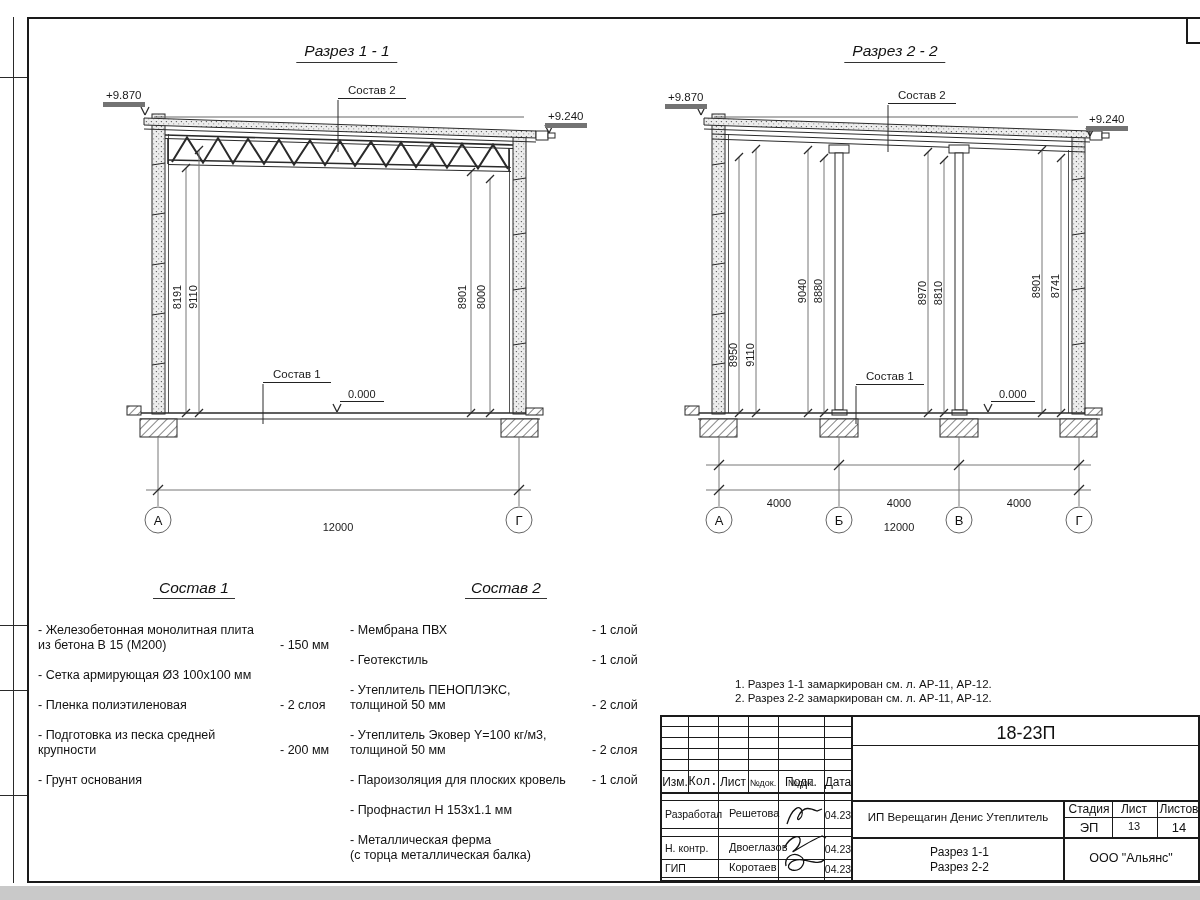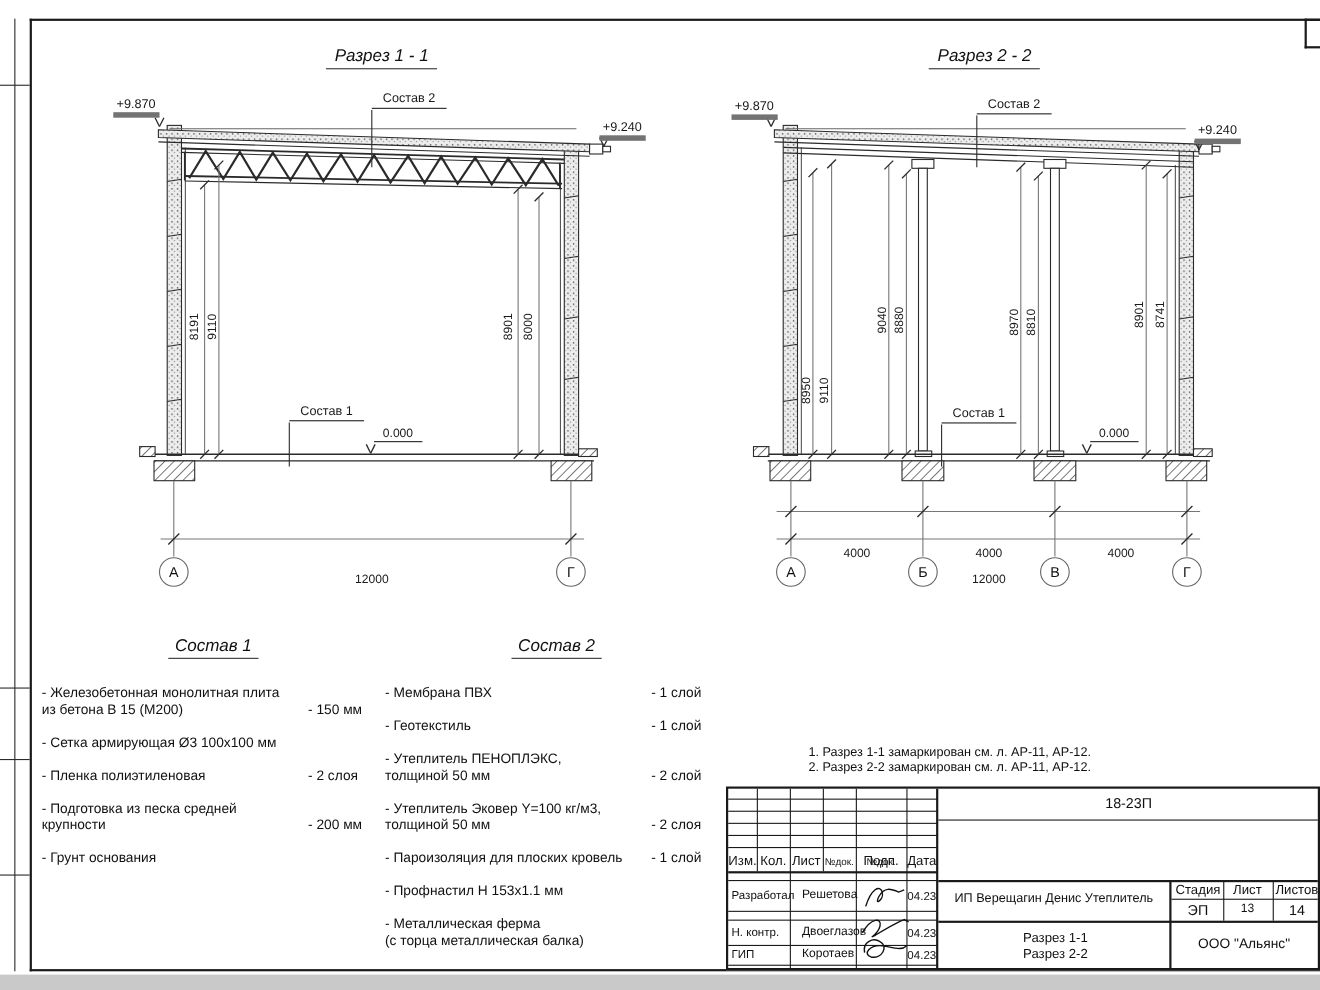--- a/index.html
+++ b/index.html
@@ -362,21 +362,21 @@
   <div class="tb-line-h" style="left:0;top:119px;width:190px;"></div>
   <div class="tb-line-h" style="left:0;top:142px;width:190px;"></div>
   <div class="tb-line-h" style="left:0;top:160px;width:190px;"></div>
 
   <div class="tb-line-h" style="left:191px;top:28px;width:345px;"></div>
   <div class="abs" style="left:191px;top:83px;width:345px;height:2px;background:#1a1a1a;"></div>
   <div class="tb-line-h" style="left:403px;top:100px;width:133px;"></div>
   <div class="abs" style="left:191px;top:120px;width:345px;height:2px;background:#1a1a1a;"></div>
 
   <div class="tb-txt tb-c" style="left:13px;top:58px;font-size:12px;">Изм.</div>
-  <div class="tb-txt tb-c" style="left:41px;top:58px;font-size:12px;">Кол.</div>
+  <div class="tb-txt tb-c" style="left:41px;top:58px;font-size:12px;font-family:Liberation Mono, monospace;">Кол.</div>
   <div class="tb-txt tb-c" style="left:71px;top:58px;font-size:12px;">Лист</div>
   <div class="tb-txt tb-c" style="left:139px;top:61px;font-size:9px;">№док.</div>
 
   <div class="tb-txt tb-c" style="left:139px;top:58px;font-size:12px;">Подп.</div>
   <div class="tb-txt tb-c" style="left:101px;top:61px;font-size:9px;">№док.</div>
   <div class="tb-txt tb-c" style="left:176px;top:58px;font-size:12px;">Дата</div>
 
   <div class="tb-txt" style="left:3px;top:91px;font-size:10.5px;">Разработал</div>
   <div class="tb-txt" style="left:67px;top:90px;font-size:11px;">Решетова</div>
   <div class="tb-txt tb-c" style="left:176px;top:92px;font-size:10.5px;">04.23</div>
@@ -388,21 +388,21 @@
   <div class="tb-txt tb-c" style="left:176px;top:146px;font-size:10.5px;">04.23</div>
 
   <svg style="left:122px;top:85px;" width="40" height="26" viewBox="0 0 40 26">
     <path d="M3,22 C8,6 16,2 18,9 C20,16 10,22 15,13 C20,4 26,6 33,9 L38,7" fill="none" stroke="#111" stroke-width="1.3"></path>
   </svg>
   <svg style="left:118px;top:113px;" width="48" height="48" viewBox="0 0 48 48">
     <path d="M4,18 C12,4 22,4 20,12 C18,20 8,24 16,20 C26,14 36,8 42,6 L46,8" fill="none" stroke="#111" stroke-width="1.3"></path>
     <path d="M6,36 C4,26 14,22 20,26 C28,30 22,42 12,40 C4,38 10,28 24,30 C34,32 40,34 44,30" fill="none" stroke="#111" stroke-width="1.3"></path>
   </svg>
 
-  <div class="tb-txt tb-c" style="left:364px;top:6px;font-size:13px;">18-23П</div>
+  <div class="tb-txt tb-c" style="left:364px;top:6px;font-size:18px;">18-23П</div>
   <div class="tb-txt tb-c" style="left:296px;top:94px;font-size:11.5px;">ИП Верещагин Денис Утеплитель</div>
   <div class="tb-txt tb-c" style="left:427px;top:85px;font-size:12px;">Стадия</div>
   <div class="tb-txt tb-c" style="left:472px;top:85px;font-size:12px;">Лист</div>
   <div class="tb-txt tb-c" style="left:517px;top:85px;font-size:12px;">Листов</div>
   <div class="tb-txt tb-c" style="left:427px;top:103px;font-size:13px;">ЭП</div>
   <div class="tb-txt tb-c" style="left:472px;top:103px;font-size:11px;">13</div>
   <div class="tb-txt tb-c" style="left:517px;top:103px;font-size:13px;">14</div>
   <div class="abs" style="left:200px;top:128px;width:195px;text-align:center;font-size:12px;line-height:15px;color:#111;">
     <div>Разрез 1-1</div>
     <div>Разрез 2-2</div>

